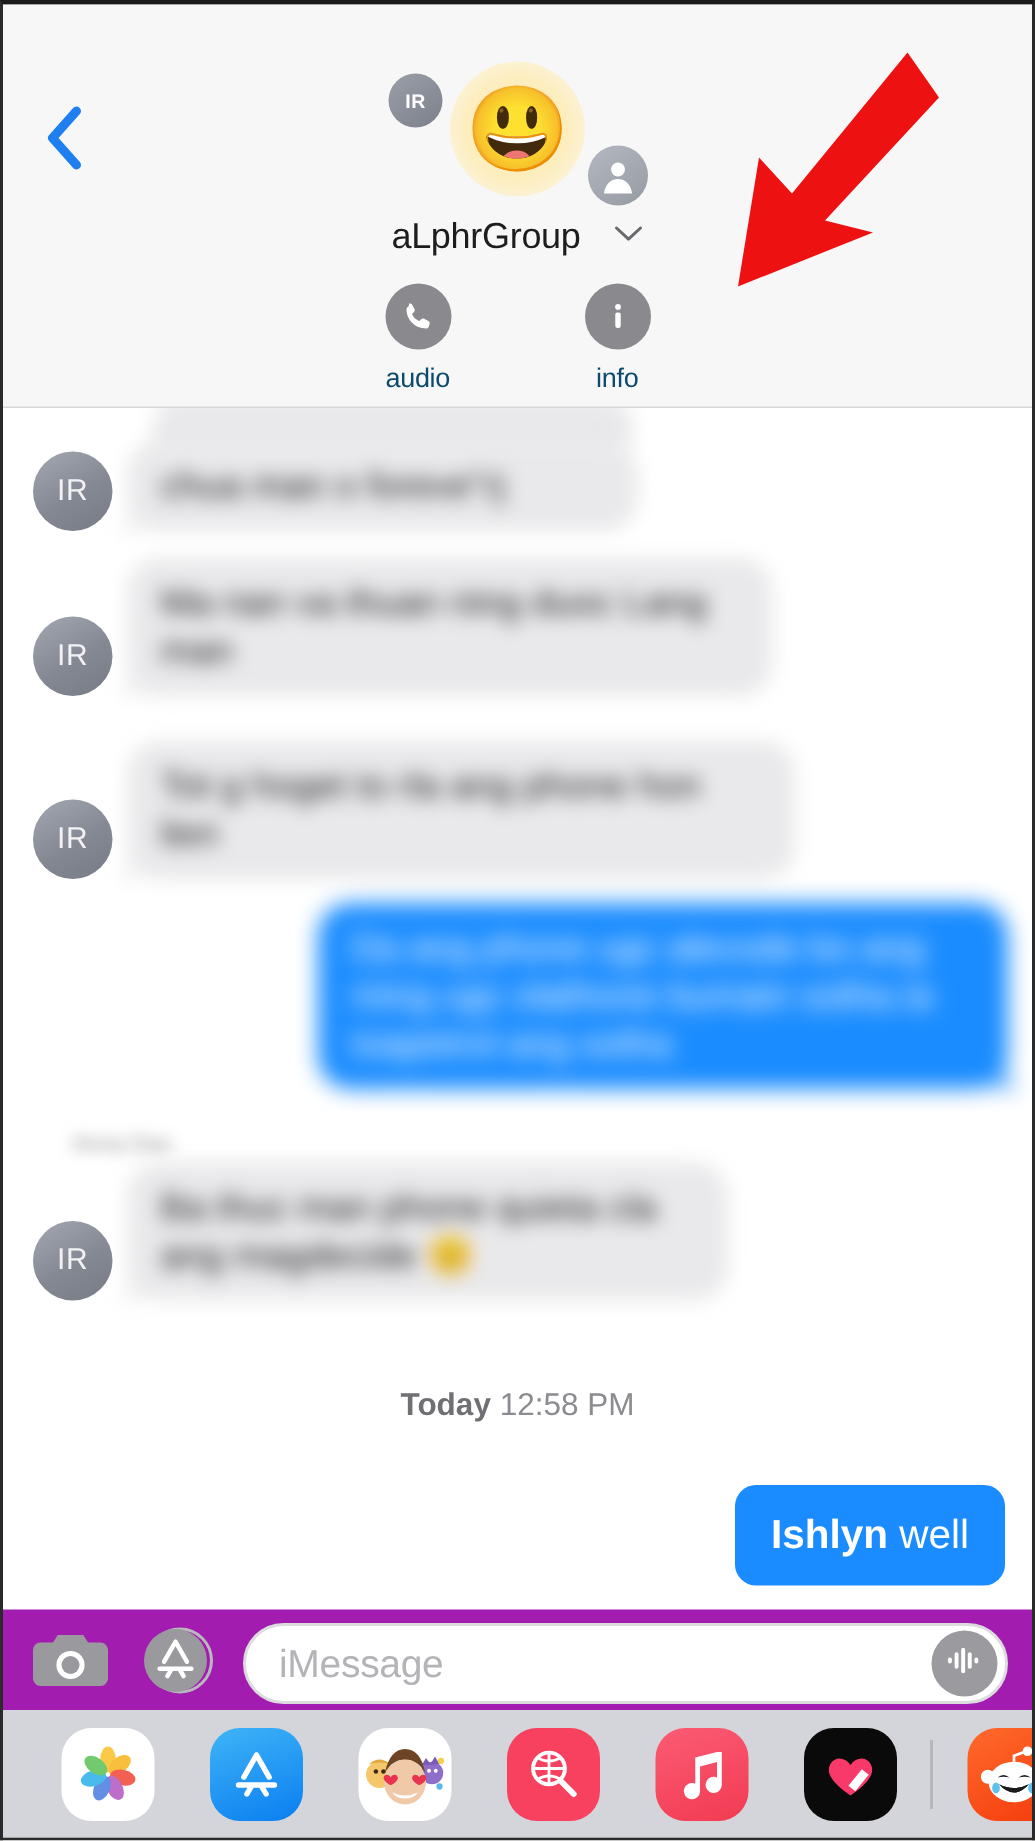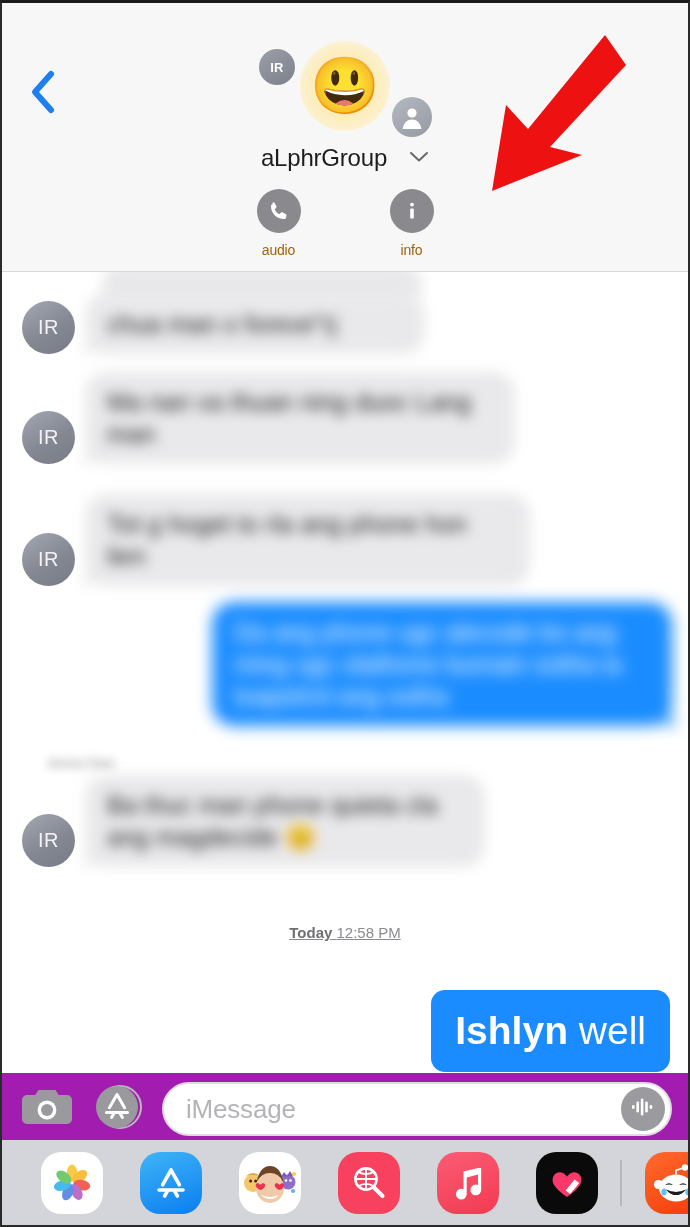--- a/index.html
+++ b/index.html
@@ -138,22 +138,22 @@
   .action-circle {
     width: 44px;
     height: 44px;
     border-radius: 50%;
     background: #8a8a8e;
     display: flex;
     align-items: center;
     justify-content: center;
   }
   .action-label {
-    font-size: 14px;
-    color: #a16207;
+    font-size: 18px;
+    color: #0c4a6e;
     letter-spacing: -0.2px;
   }
 
   
   .red-arrow {
     position: absolute;
     left: 452px;
     top: 26px;
     width: 175px;
     height: 168px;
@@ -245,35 +245,34 @@
     margin-left: 26px;
     margin-bottom: 4px;
     filter: blur(5px);
   }
 
   .system-note {
     position: absolute;
     left: 0; right: 0;
     top: 650px;
     text-align: center;
-    font-size: 15px;
+    font-size: 21px;
     line-height: 1.42;
     color: #8b8b90;
-    text-decoration: underline;
   }
   .system-note .strong { font-weight: 700; color: #6f6f74; }
 
   .last-sent {
     position: absolute;
     right: 18px;
     top: 718px;
   }
   .last-sent .bubble.sent {
     padding: 16px 24px;
-    font-size: 39px;
+    font-size: 27px;
     border-radius: 14px;
   }
   .name-bold { font-weight: 700; }
 
   
   .composer {
     position: absolute;
     top: 1070px;
     left: 0;
     width: 100%;

